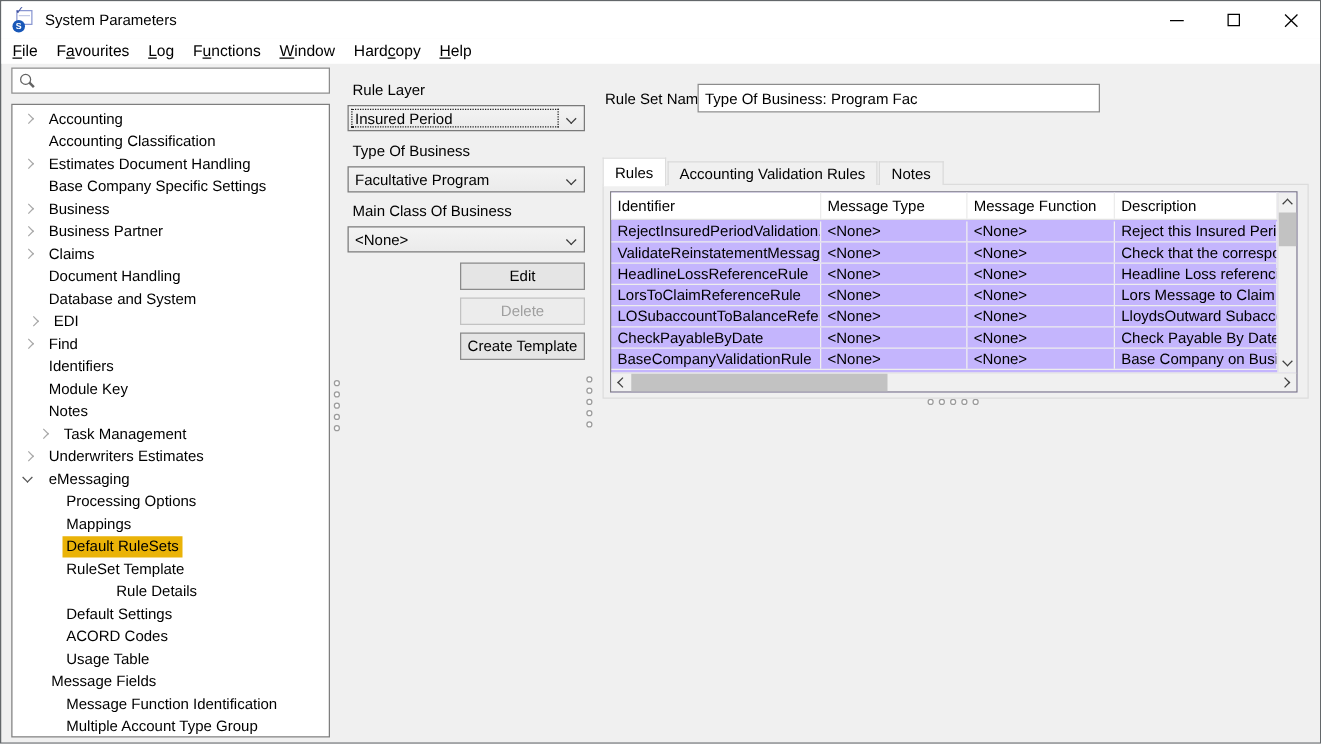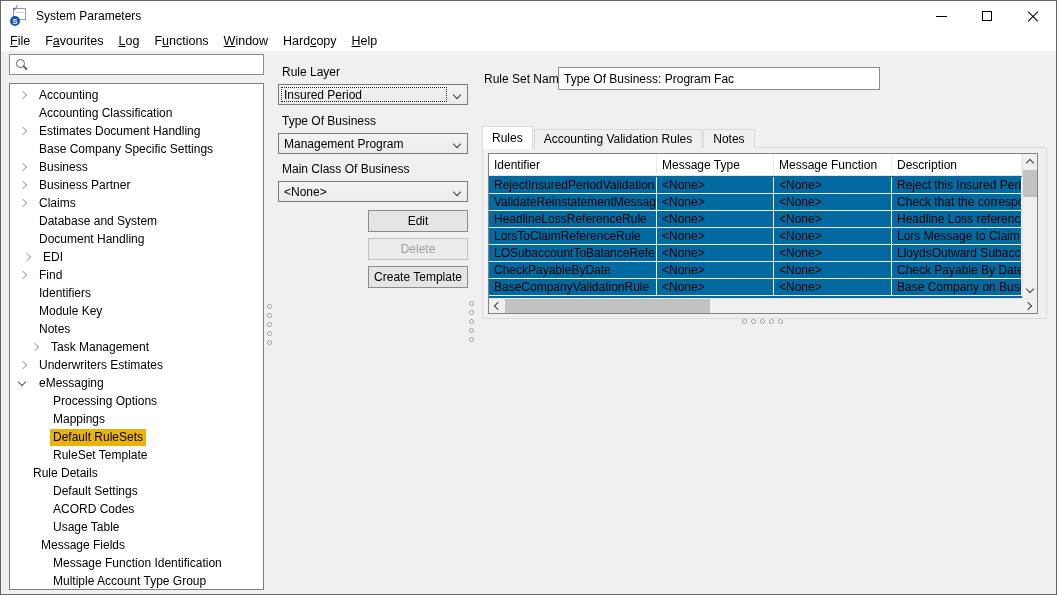--- a/index.html
+++ b/index.html
@@ -54,21 +54,21 @@
     display:flex; align-items:center; justify-content:center; }
   .btn.disabled { color:#9f9f9f; border-color:#c2c2c2; background:#ececec; }
   
   .rs-input { position:absolute; left:557px; top:66px; width:322px; height:23px; border:1px solid #8c8c8c; background:#fff;
     font:12px "Liberation Sans", sans-serif; padding:0 5px; outline:none; }
   .tabstrip { position:absolute; left:481px; top:125px; height:22px; display:flex; align-items:flex-end; font-size:12px; z-index:2; }
   .tab { height:19px; padding:0 9px; display:flex; align-items:center; background:#f0f0f0; border:1px solid #d9d9d9; border-bottom:none; margin-right:1px; }
   .tab.active { height:23px; margin-bottom:-1px; background:#fff; border-color:#dcdcdc; }
   .tabpage { position:absolute; left:481px; top:146px; width:565px; height:172px; background:#f0f0f0; border:1px solid #dcdcdc; }
   
-  .table { position:absolute; left:487px; top:152px; width:550px; height:161px; background:#0369a1; border:1px solid #828282; }
+  .table { position:absolute; left:487px; top:152px; width:550px; height:161px; background:#c4b5fd; border:1px solid #828282; }
   .thead { position:absolute; left:0; top:0; right:15px; height:22px; display:flex; border-bottom:1px solid #e2e2e2; background:#fff; }
   .th { font-size:12px; padding-left:5px; display:flex; align-items:center; border-right:1px solid #ececec; overflow:hidden; white-space:nowrap; flex:none; }
   .tbody { position:absolute; left:0; top:23px; right:15px; bottom:15px; overflow:hidden; }
   .tr { display:flex; height:17px; border-bottom:1px solid #ededed; }
   .td { font-size:12px; padding-left:5px; display:flex; align-items:center; border-right:1px solid #f0f0f0; overflow:hidden; white-space:nowrap; flex:none; }
   .vscroll { position:absolute; top:0; right:0; width:15px; bottom:15px; background:#f0f0f0; border-left:1px solid #e5e5e5; }
   .vs-btn, .hs-btn { position:absolute; display:flex; align-items:center; justify-content:center; }
   .vs-up { top:0; left:0; right:0; height:15px; }
   .vs-down { bottom:0; left:0; right:0; height:15px; }
   .vs-thumb { position:absolute; top:16px; left:0; right:0; height:27px; background:#c2c2c2; }
@@ -151,25 +151,25 @@
       <div class="tree-item" style="padding-left: 6px;">
         <span class="expander collapsed"></span>
         <span class="tree-label">Business Partner</span>
       </div>
       <div class="tree-item" style="padding-left: 6px;">
         <span class="expander collapsed"></span>
         <span class="tree-label">Claims</span>
       </div>
       <div class="tree-item" style="padding-left: 6px;">
         <span class="expander none"></span>
+        <span class="tree-label">Document Handling</span>
+      </div>
+      <div class="tree-item" style="padding-left: 6px;">
+        <span class="expander none"></span>
         <span class="tree-label">Database and System</span>
-      </div>
-      <div class="tree-item" style="padding-left: 6px;">
-        <span class="expander none"></span>
-        <span class="tree-label">Document Handling</span>
       </div>
       <div class="tree-item" style="padding-left: 10px;">
         <span class="expander collapsed"></span>
         <span class="tree-label">EDI</span>
       </div>
       <div class="tree-item" style="padding-left: 6px;">
         <span class="expander collapsed"></span>
         <span class="tree-label">Find</span>
       </div>
       <div class="tree-item" style="padding-left: 6px;">
@@ -205,21 +205,21 @@
         <span class="tree-label">Mappings</span>
       </div>
       <div class="tree-item selected" style="padding-left: 20px;">
         <span class="expander none"></span>
         <span class="tree-label">Default RuleSets</span>
       </div>
       <div class="tree-item" style="padding-left: 20px;">
         <span class="expander none"></span>
         <span class="tree-label">RuleSet Template</span>
       </div>
-      <div class="tree-item" style="">
+      <div class="tree-item" style="padding-left: 20px; gap: 40px;">
         <span class="expander none"></span>
         <span class="tree-label">Rule Details</span>
       </div>
       <div class="tree-item" style="padding-left: 20px;">
         <span class="expander none"></span>
         <span class="tree-label">Default Settings</span>
       </div>
       <div class="tree-item" style="padding-left: 20px;">
         <span class="expander none"></span>
         <span class="tree-label">ACORD Codes</span>
@@ -265,21 +265,21 @@
     </div>
 
   <div class="field-label" style="left:281px; top:64px;">Rule Layer</div>
   <div class="combo focused" style="left:277px; top:83px;">
     <span>Insured Period</span>
     <span class="combo-arrow"></span>
   </div>
 
   <div class="field-label" style="left:281px; top:113px;">Type Of Business</div>
   <div class="combo" style="left:277px; top:132px;">
-    <span>Management Program</span>
+    <span>Facultative Program</span>
     <span class="combo-arrow"></span>
   </div>
 
   <div class="field-label" style="left:281px; top:161px;">Main Class Of Business</div>
   <div class="combo" style="left:277px; top:180px;">
     <span>&lt;None&gt;</span>
     <span class="combo-arrow"></span>
   </div>
 
   <div class="btn" style="top:209px;">Edit</div>

